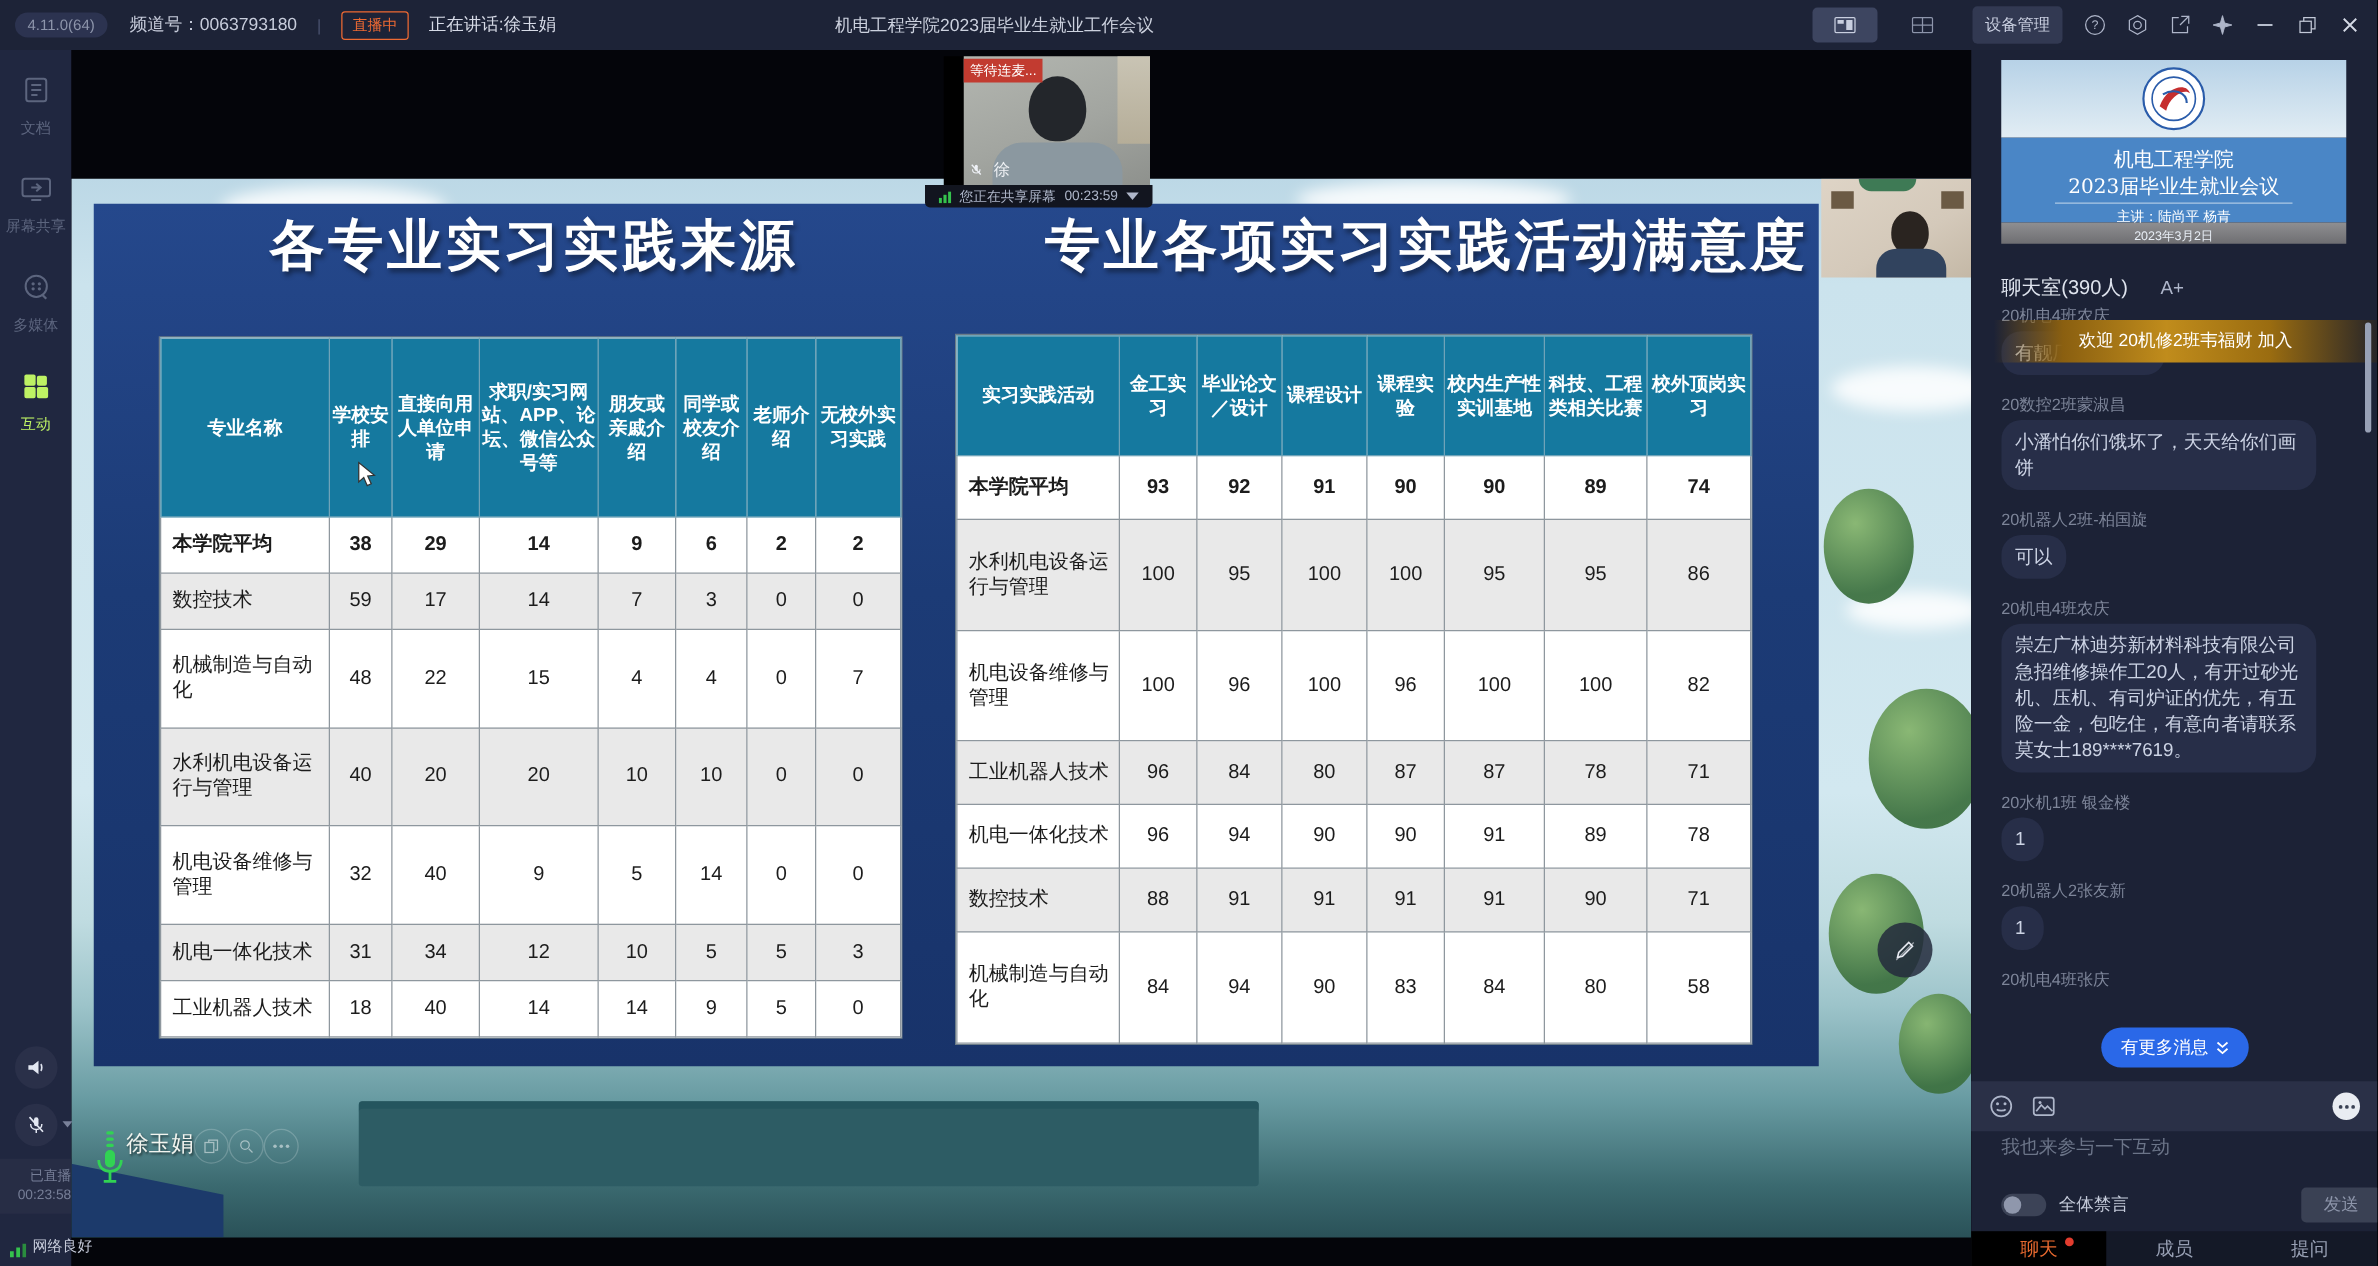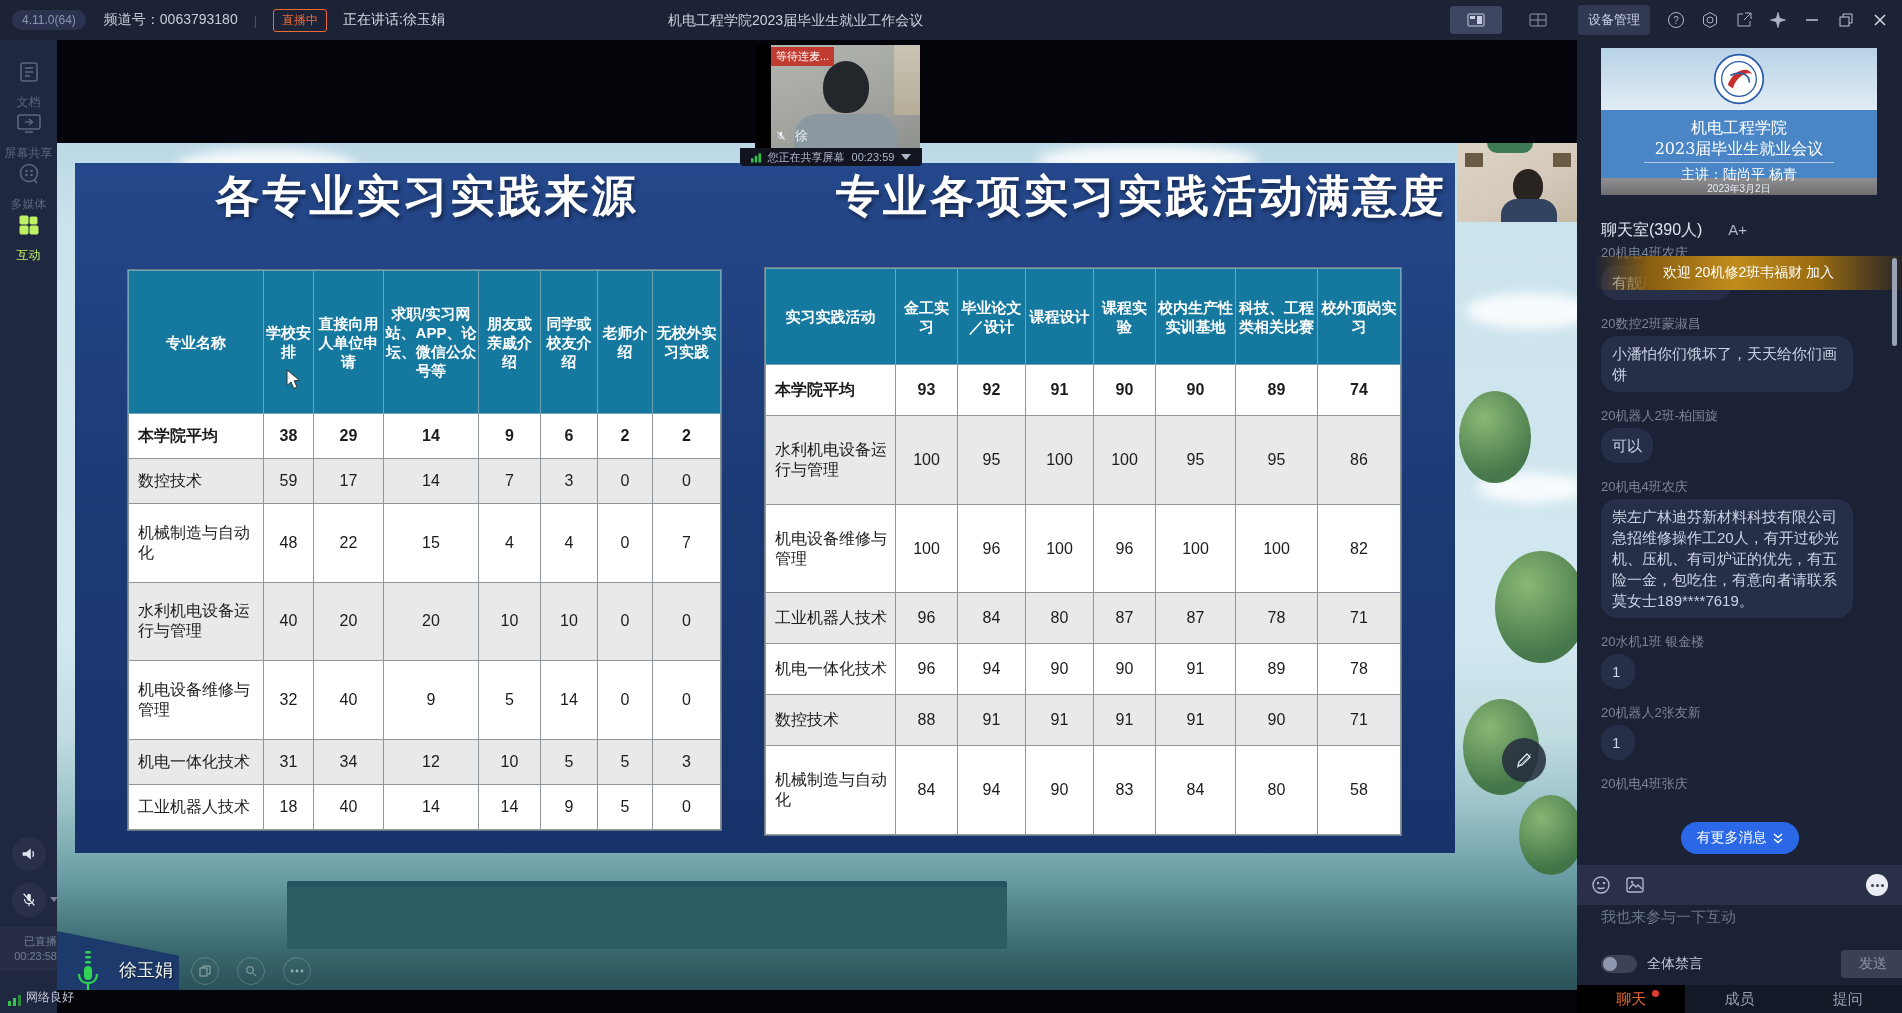--- a/index.html
+++ b/index.html
@@ -17,21 +17,21 @@
   .tb-title{position:absolute;left:668px;top:0;height:40px;line-height:40px;color:#ccd1de;font-size:14px;}
   .tb-right{position:absolute;right:10px;top:0;height:40px;display:flex;align-items:center;gap:10px;}
   .layout-btn{width:52px;height:28px;border-radius:4px;display:flex;align-items:center;justify-content:center;}
   .layout-btn.active{background:#3d4560;}
   .dev-btn{background:#323952;color:#c9cfe0;font-size:13px;border-radius:4px;padding:6px 10px;margin:0 4px;}
   .tb-icon{width:24px;height:24px;display:flex;align-items:center;justify-content:center;color:#aeb5c9;}
   .tb-icon svg{stroke:#aeb5c9;}
 
   
   .sidebar{position:absolute;left:0;top:40px;width:57px;height:973px;background:#202740;z-index:20;}
-  .side-nav{display:flex;flex-direction:column;align-items:center;padding-top:20px;}
+  .side-nav{display:flex;flex-direction:column;align-items:center;padding-top:20px;gap:28px;}
   .side-item{display:flex;flex-direction:column;align-items:center;gap:7px;color:#5c657e;font-size:12px;cursor:pointer;}
   .side-item.active{color:#bef264;}
   .side-item svg{stroke:currentColor;}
   .side-bottom{position:absolute;bottom:96px;left:0;width:57px;display:flex;flex-direction:column;align-items:center;gap:12px;}
   .round-btn{width:34px;height:34px;border-radius:50%;background:#2a3049;display:flex;align-items:center;justify-content:center;position:relative;}
   .mic-caret{position:absolute;right:-12px;top:14px;width:0;height:0;border-left:4px solid transparent;border-right:4px solid transparent;border-top:5px solid #79819a;}
   .live-block{position:absolute;bottom:42px;left:0;width:57px;background:#272d45;color:#767e97;font-size:11px;text-align:right;padding:7px 0;line-height:15px;}
   .network{position:absolute;left:8px;bottom:7px;display:flex;align-items:flex-end;gap:5px;color:#c6cbda;font-size:12px;z-index:25;}
 
   
@@ -78,34 +78,34 @@
 
   .cursor{position:absolute;left:228px;top:226px;z-index:9;}
   .presenter-video{position:absolute;left:1400px;top:0;width:120px;height:79px;z-index:5;
                    background:linear-gradient(150deg,#ded4c6 0%,#d4c9ba 60%,#c4b8a6 100%);overflow:hidden;}
   .pv-frame{position:absolute;width:18px;height:14px;background:#6b5a44;top:10px;}
   .pv-head{position:absolute;left:56px;top:26px;width:30px;height:34px;border-radius:50% 50% 45% 45%;background:#2a2420;}
   .pv-shoulders{position:absolute;left:44px;top:56px;width:56px;height:26px;border-radius:16px 16px 0 0;background:#31435e;}
   .pv-fan{position:absolute;left:30px;top:0px;width:46px;height:10px;background:#3e7a55;border-radius:0 0 10px 10px;}
   .pen-btn{position:absolute;left:1445px;top:595px;width:44px;height:44px;border-radius:50%;
            background:rgba(35,42,60,.85);display:flex;align-items:center;justify-content:center;z-index:8;}
-  .mic-overlay{position:absolute;left:18px;top:806px;z-index:8;display:flex;align-items:center;gap:18px;}
+  .mic-overlay{position:absolute;left:18px;top:760px;z-index:8;display:flex;align-items:flex-start;gap:0;}
   .speaker-name{color:#f2f4ef;font-size:18px;text-shadow:1px 1px 2px rgba(0,0,0,.6);padding-bottom:4px;}
   .ghost-btn{width:26px;height:26px;border-radius:50%;border:1px solid rgba(255,255,255,.4);opacity:.5;
              display:flex;align-items:center;justify-content:center;margin-bottom:2px;}
 
   
   .panel{position:absolute;left:1577px;top:40px;width:325px;height:973px;background:#1c2236;z-index:20;}
   .preview{position:absolute;left:24px;top:8px;width:276px;}
   .pv-sky{position:relative;height:62px;background:linear-gradient(180deg,#b7d2e7,#e2edf4);}
   .pv-logo{position:absolute;left:50%;top:5px;transform:translateX(-50%);}
   .pv-blue{height:68px;background:#4a86c6;color:#fff;text-align:center;padding-top:7px;box-sizing:border-box;}
   .pv-blue .l1{font-family:"DejaVu Serif","Liberation Serif",serif;font-size:16px;line-height:21px;}
   .pv-blue .rule{width:190px;height:1px;background:rgba(255,255,255,.55);margin:3px auto 4px;}
-  .pv-blue .l3{font-size:14px;line-height:15px;}
+  .pv-blue .l3{font-size:11px;line-height:15px;}
   .pv-blue .l4{font-size:10px;color:#e8eef6;}
   .pv-road{height:17px;background:linear-gradient(180deg,#8f8f91,#6e6e72);}
   .chat-header{position:absolute;left:24px;top:180px;color:#dfe4ee;font-size:16px;display:flex;align-items:baseline;gap:26px;}
   .font-btn{color:#aeb6ca;font-size:15px;}
   .chat-list{position:absolute;left:24px;top:205px;width:282px;height:622px;overflow:hidden;}
   .msg{margin-bottom:16px;}
   .sender{color:#7d8599;font-size:13px;line-height:15px;margin-bottom:5px;}
   .bubble{display:inline-block;background:#272e48;color:#ccd3e4;font-size:15px;line-height:21px;
           padding:7px 11px;border-radius:16px;max-width:252px;box-sizing:border-box;min-width:34px;vertical-align:top;}
   .trunc{color:#8a92a8;font-size:15px;margin-left:10px;letter-spacing:2px;}

